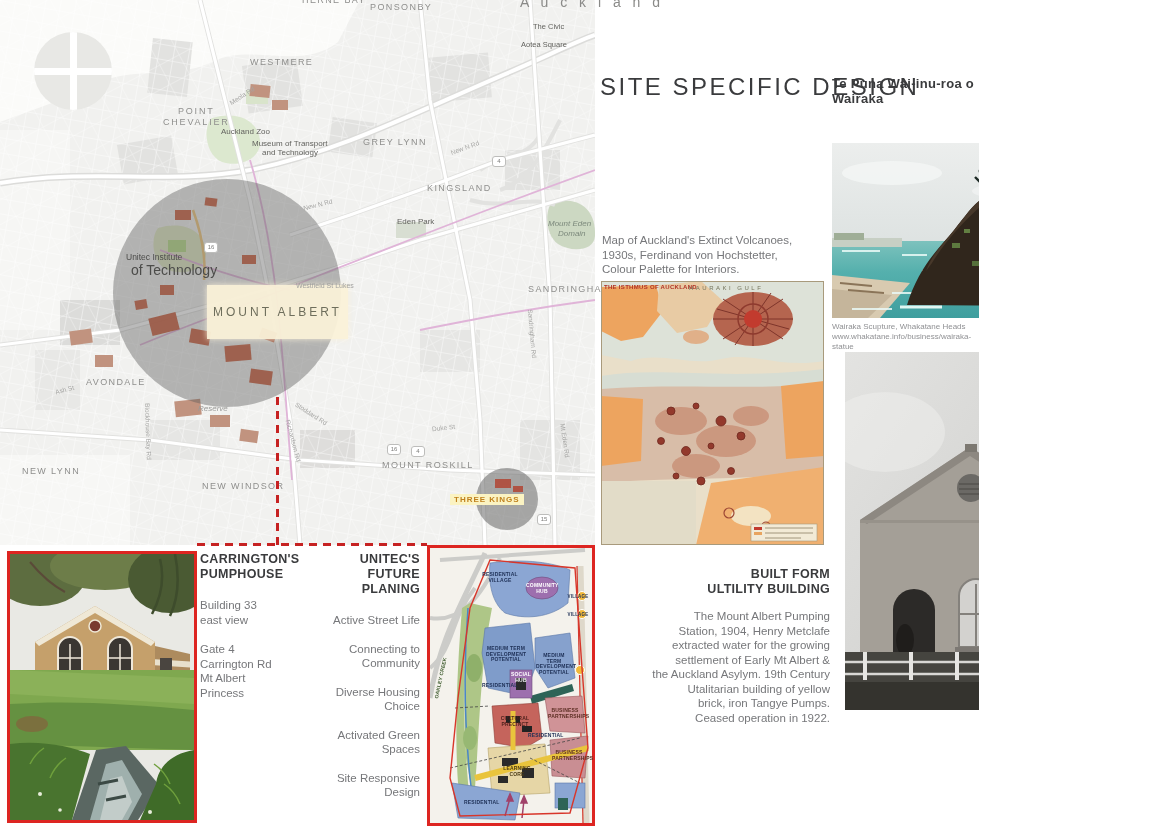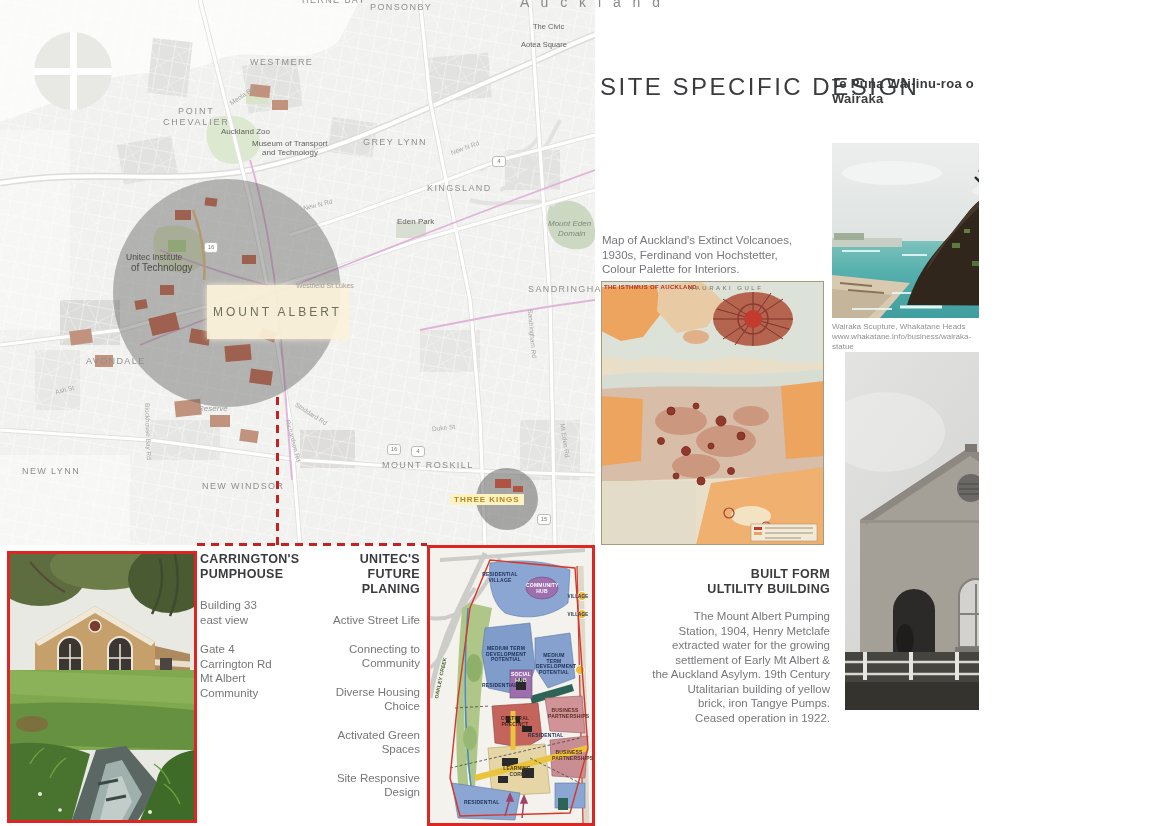--- a/index.html
+++ b/index.html
@@ -159,25 +159,25 @@
     <span class="mlabel" style="left:163px;top:117px;letter-spacing:1.8px;">CHEVALIER</span>
     <span class="mpoi" style="left:221px;top:127px;">Auckland Zoo</span>
     <span class="mpoi" style="left:252px;top:139px;">Museum of Transport</span>
     <span class="mpoi" style="left:262px;top:148px;">and Technology</span>
     <span class="mlabel" style="left:363px;top:137px;">GREY LYNN</span>
     <span class="mlabel" style="left:427px;top:183px;">KINGSLAND</span>
     <span class="mpoi" style="left:397px;top:217px;">Eden Park</span>
     <span class="mpoi mital" style="left:548px;top:219px;color:#7d8a7d;">Mount Eden</span>
     <span class="mpoi mital" style="left:558px;top:229px;color:#7d8a7d;">Domain</span>
     <span class="mpoi" style="left:126px;top:252px;font-size:8.5px;color:#4c4c4a;">Unitec Institute</span>
-    <span class="mpoi" style="left:131px;top:262px;font-size:10px;color:#4c4c4a;">of Technology</span>
+    <span class="mpoi" style="left:131px;top:262px;font-size:14px;color:#4c4c4a;">of Technology</span>
     <span class="malbert" style="left:207px;top:285px;">MOUNT ALBERT</span>
     <span class="mlabel" style="left:528px;top:284px;">SANDRINGHAM</span>
     <span class="mpoi" style="left:296px;top:282px;font-size:7px;color:#a0a09e;">Westfield St Lukes</span>
-    <span class="mlabel" style="left:86px;top:356px;">AVONDALE</span>
+    <span class="mlabel" style="left:86px;top:377px;">AVONDALE</span>
     <span class="mpoi mital" style="left:198px;top:404px;color:#9a9a98;">Reserve</span>
     <span class="mlabel" style="left:22px;top:466px;">NEW LYNN</span>
     <span class="mlabel" style="left:202px;top:481px;">NEW WINDSOR</span>
     <span class="mlabel" style="left:382px;top:460px;">MOUNT ROSKILL</span>
     <span class="tkings" style="left:450px;top:494px;">THREE KINGS</span>
 
     
     <span class="mroad" style="left:228px;top:92px;transform:rotate(-33deg);">Meola Rd</span>
     <span class="mroad" style="left:450px;top:144px;transform:rotate(-20deg);">New N Rd</span>
     <span class="mroad" style="left:303px;top:201px;transform:rotate(-14deg);">New N Rd</span>
@@ -451,21 +451,21 @@
     <div class="h-block">CARRINGTON'S</div>
     <div class="h-block">PUMPHOUSE</div>
     <div class="body-gray" style="margin-top:16px;">
       <div>Building 33</div>
       <div>east view</div>
     </div>
     <div class="body-gray" style="margin-top:15px;">
       <div>Gate 4</div>
       <div>Carrington Rd</div>
       <div>Mt Albert</div>
-      <div>Community</div>
+      <div>Princess</div>
     </div>
   </div>
 
   <div class="abs t-right" style="left:318px;top:552px;width:102px;">
     <div class="h-block">UNITEC'S FUTURE</div>
     <div class="h-block">PLANING</div>
     <div class="body-gray" style="margin-top:16px;">Active Street Life</div>
     <div class="body-gray" style="margin-top:14px;">Connecting to Community</div>
     <div class="body-gray" style="margin-top:14px;">Diverse Housing Choice</div>
     <div class="body-gray" style="margin-top:14px;">Activated Green Spaces</div>

